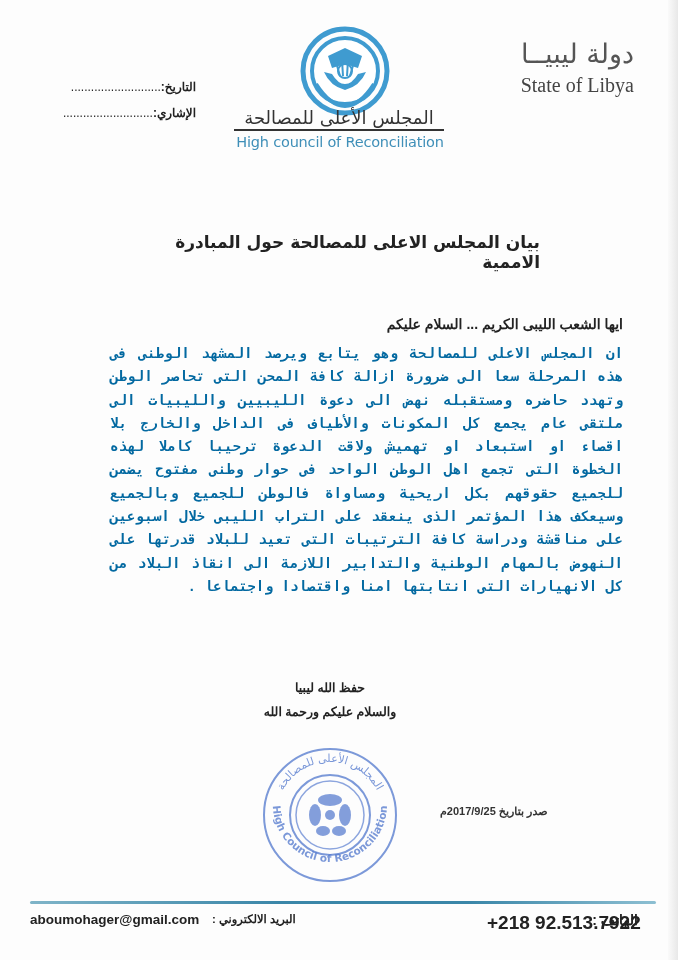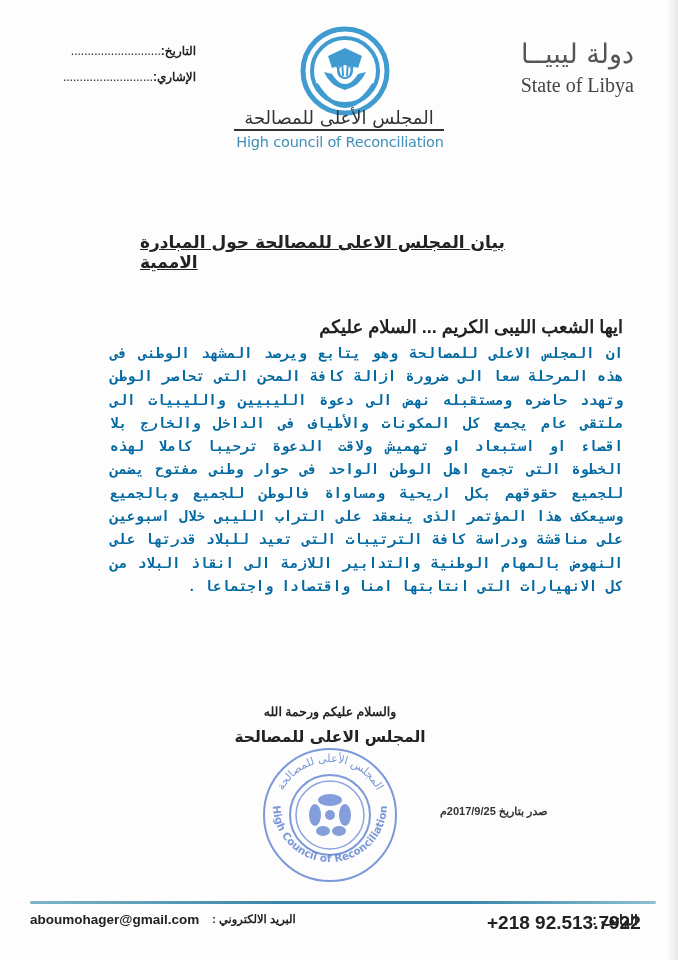--- a/index.html
+++ b/index.html
@@ -2,30 +2,30 @@
 <html><head>
 <meta charset="utf-8">
 <style>
   html, body { margin:0; padding:0; }
   body { width:678px; height:960px; background:#ffffff; position:relative; overflow:hidden; font-family:"DejaVu Sans", sans-serif; color:#1a1a1a; }
   .page { position:absolute; inset:0; background:#fdfdfd; }
   .right-edge { position:absolute; right:0; top:0; width:10px; height:960px; background:linear-gradient(to right,#fafafa,#e8e8e8); }
   
   .state-ar { position:absolute; right:44px; top:38px; font-family:"DejaVu Sans", sans-serif; font-size:27px; color:#555; direction:rtl; letter-spacing:1px; font-weight:300; }
   .state-en { position:absolute; right:44px; top:74px; font-family:"Liberation Serif", serif; font-size:20px; color:#444; }
-  .field { position:absolute; left:46px; direction:rtl; font-family:"Liberation Sans", sans-serif; font-size:12px; font-weight:bold; color:#222; width:150px; text-align:right; }
+  .field { position:absolute; left:46px; direction:rtl; font-family:"Liberation Sans", sans-serif; font-size:12px; font-weight:bold; color:#222; width:150px; text-align:right;margin-top:36px; }
   .field .dots { letter-spacing:0px; font-weight:normal; }
   .field-date { top:44px; }
   .field-ref { top:70px; }
   .logo { position:absolute; left:300px; top:26px; width:90px; height:90px; }
   .council-ar { position:absolute; left:234px; top:108px; width:210px; text-align:center; direction:rtl; font-size:18px; color:#333; border-bottom:2px solid #333; padding-bottom:1px; line-height:20px; }
   .council-en { position:absolute; left:220px; top:134px; width:240px; text-align:center; font-family:"DejaVu Sans", sans-serif; font-size:14.5px; color:#3f8fb8; letter-spacing:-0.2px; }
   
-  .title { position:absolute; left:140px; top:232px; width:400px; text-align:left; direction:rtl; font-size:17px; font-weight:bold; color:#222;text-decoration:underline; }
-  .greeting { position:absolute; right:55px; top:316px; direction:rtl; font-family:"Liberation Sans", sans-serif; font-size:18px; font-weight:bold; color:#222; }
+  .title { position:absolute; left:140px; top:232px; width:400px; text-align:right; direction:rtl; font-size:17px; font-weight:bold; color:#222; }
+  .greeting { position:absolute; right:55px; top:316px; direction:rtl; font-family:"Liberation Sans", sans-serif; font-size:14px; font-weight:bold; color:#222; }
   .para { position:absolute; left:110px; right:55px; direction:rtl; text-align:justify; font-family:Liberation Mono, monospace; font-size:14.2px; font-weight:bold; line-height:23.3px; color:#0369a1; }
   .para1 { top:343px; }
   .para2 { top:564px; }
   .closing { position:absolute; left:230px; width:200px; text-align:center; direction:rtl; font-family:"Liberation Sans", sans-serif; font-weight:bold; font-size:12.5px; color:#222; }
   .closing1 { top:680px; }
   .closing2 { top:704px; }
   .sign { position:absolute; left:230px; top:728px; width:200px; text-align:center; direction:rtl; font-size:15.5px; font-weight:bold; color:#222; }
   .stamp { position:absolute; left:255px; top:745px; width:150px; height:140px; }
   .issued { position:absolute; left:440px; top:805px; width:130px; direction:rtl; text-align:left; font-family:"Liberation Sans", sans-serif; font-size:11px; font-weight:bold; color:#333; }
   
@@ -60,22 +60,22 @@
     <path d="M36 36 L40 50 M42 34 L43 50 M48 34 L47 50 M54 36 L50 50" stroke="#3f9bd0" stroke-width="2" fill="none"></path>
     <path d="M16 58 Q30 80 45 80 Q60 80 74 58" stroke="#3f9bd0" stroke-width="4" fill="none"></path>
   </svg>
   <div class="council-ar">المجلس الأعلى للمصالحة</div>
   <div class="council-en">High council of Reconciliation</div>
 
   <div class="title">بيان المجلس الاعلى للمصالحة حول المبادرة الاممية</div>
   <div class="greeting">ايها الشعب الليبى الكريم ... السلام عليكم</div>
   <div class="para para1">ان المجلس الاعلى للمصالحة وهو يتابع ويرصد المشهد الوطنى فى هذه المرحلة سعا الى ضرورة ازالة كافة المحن التى تحاصر الوطن وتهدد حاضره ومستقبله نهض الى دعوة الليبيين والليبيات الى ملتقى عام يجمع كل المكونات والأطياف فى الداخل والخارج بلا اقصاء او استبعاد او تهميش ولاقت الدعوة ترحيبا كاملا لهذه الخطوة التى تجمع اهل الوطن الواحد فى حوار وطنى مفتوح يضمن للجميع حقوقهم بكل اريحية ومساواة فالوطن للجميع وبالجميع وسيعكف هذا المؤتمر الذى ينعقد على التراب الليبى خلال اسبوعين على مناقشة ودراسة كافة الترتيبات التى تعيد للبلاد قدرتها على النهوض بالمهام الوطنية والتدابير اللازمة الى انقاذ البلاد من كل الانهيارات التى انتابتها امنا واقتصادا واجتماعا .</div>
 
+  <div class="closing closing1">حفظ الله ليبيا</div>
   <div class="closing closing2">والسلام عليكم ورحمة الله</div>
-  <div class="sign">المجلس الاعلى للمصالحة</div>
 
   <svg class="stamp" viewBox="0 0 150 140">
     <defs>
       <path id="stampArcTop" d="M22 70 A53 53 0 0 1 128 70"></path>
       <path id="stampArcBottom" d="M18 60 A57 57 0 0 0 132 60"></path>
     </defs>
     <circle cx="75" cy="70" r="66" fill="none" stroke="#5b7fd0" stroke-width="2" opacity="0.8"></circle>
     <circle cx="75" cy="70" r="40" fill="none" stroke="#5b7fd0" stroke-width="2" opacity="0.8"></circle>
     <circle cx="75" cy="70" r="34" fill="none" stroke="#5b7fd0" stroke-width="1.5" opacity="0.7"></circle>
     <text font-size="11" fill="#5b7fd0" opacity="0.8" font-family="DejaVu Sans, sans-serif" direction="rtl">

